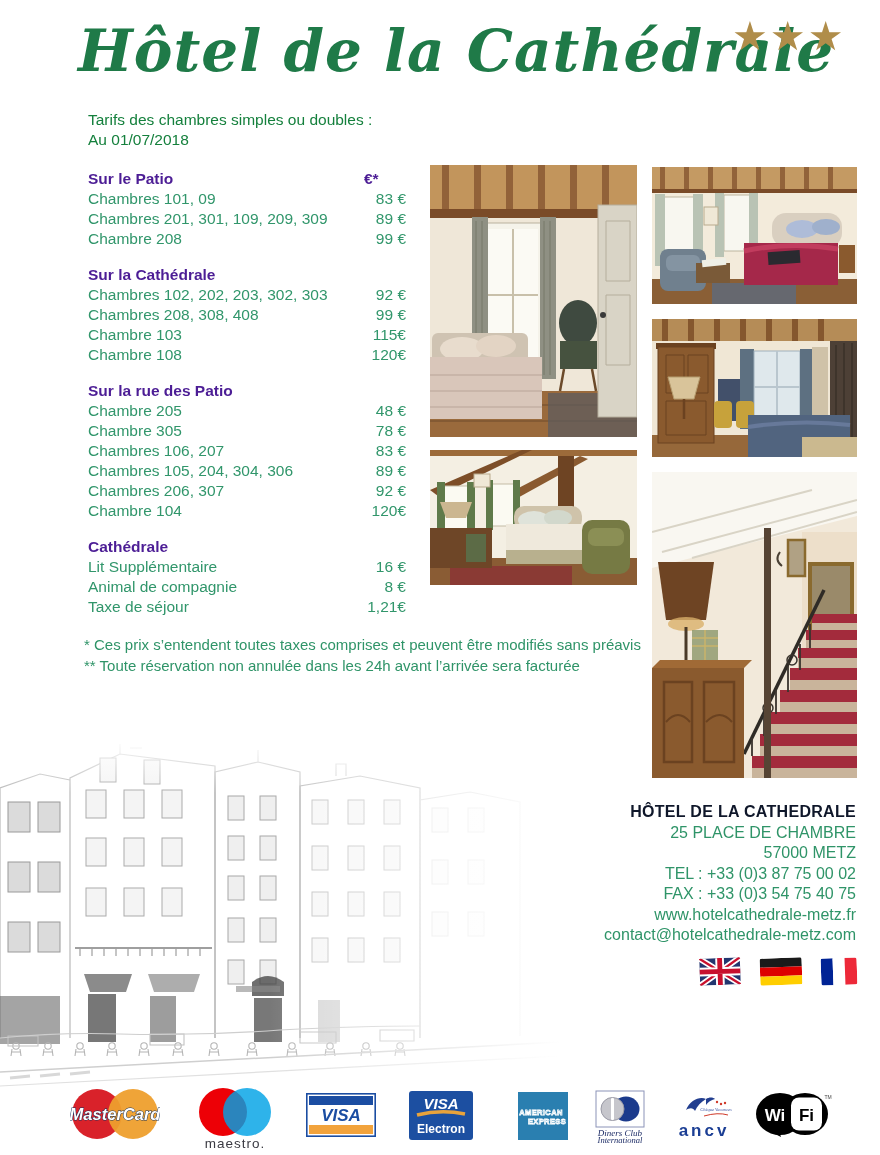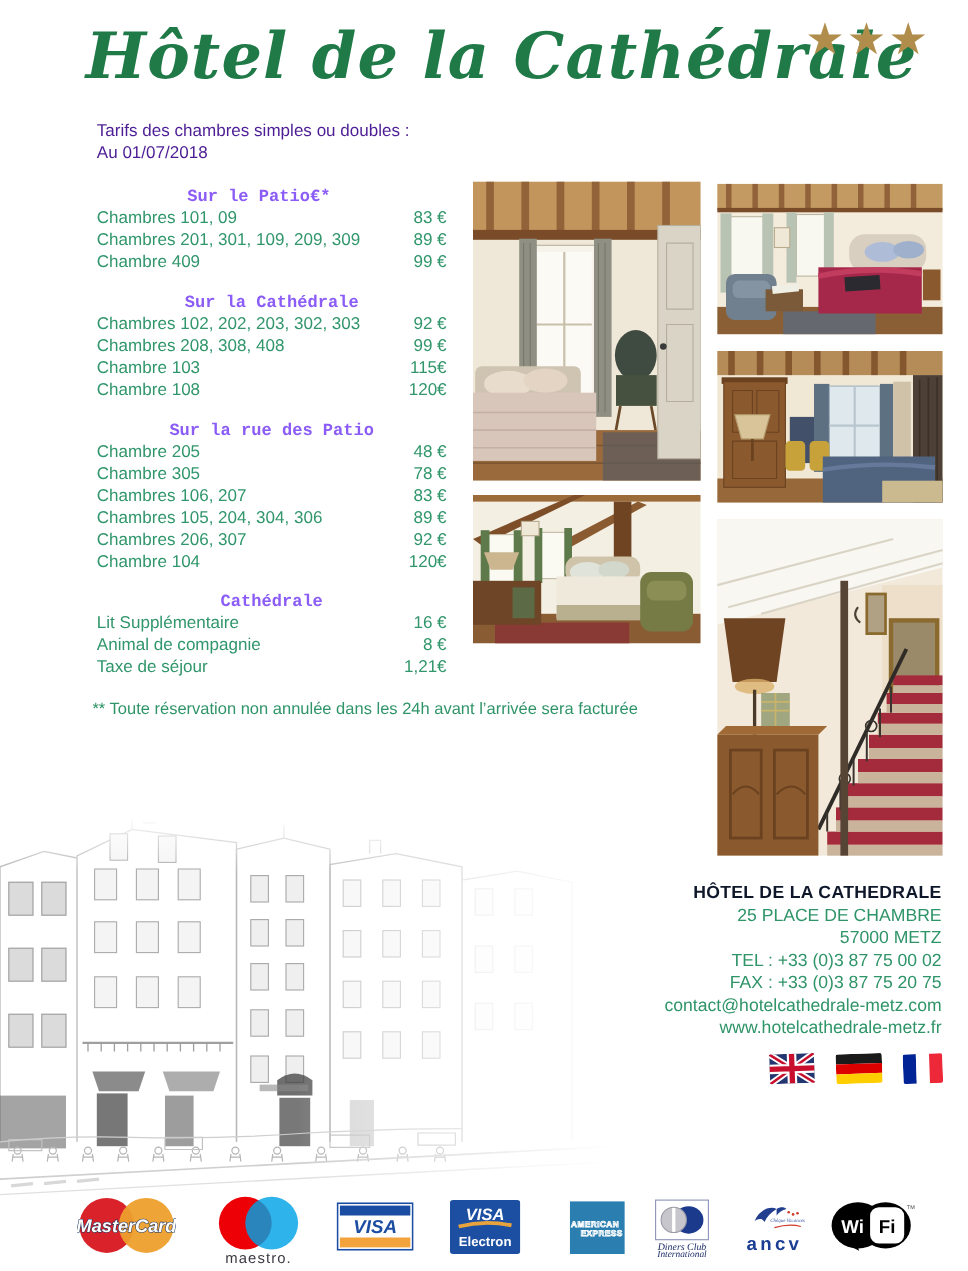--- a/index.html
+++ b/index.html
@@ -6,27 +6,27 @@
   .page{position:relative;width:880px;height:1155px;background:#fff;overflow:hidden;
         font-family:"Liberation Sans",sans-serif;}
 
   
   .title{position:absolute;left:78px;top:20px;font-family:"DejaVu Serif",serif;
          font-style:italic;font-weight:bold;font-size:58px;line-height:1.1;
          color:#1f7a48;white-space:nowrap;letter-spacing:1px;}
   .stars{position:absolute;left:732px;top:16px;font-size:40px;letter-spacing:2px;
          color:#b08d4a;line-height:1;}
 
-  .intro{position:absolute;left:88px;top:110px;font-size:15.5px;line-height:20px;color:#4c1d95;}
+  .intro{position:absolute;left:88px;top:110px;font-size:15.5px;line-height:20px;color:#15803d;}
 
   
   .tariffs{position:absolute;left:88px;top:169px;width:318px;font-size:15.5px;
            line-height:20px;color:#31966b;}
   .section{margin-bottom:16px;}
-  .sec-head{display:flex;justify-content:center;font-weight:bold;color:#8b5cf6;font-family:Liberation Mono, monospace;}
+  .sec-head{display:flex;justify-content:space-between;font-weight:bold;color:#4c1d95;}
   .price-head{width:42px;text-align:left;}
   .row{display:flex;justify-content:space-between;gap:38px;}
   .prc{white-space:pre;text-align:center;}
   .notes{position:absolute;left:84px;top:634px;width:600px;font-size:15px;
          line-height:21px;color:#2f9468;}
 
   
   .photo{position:absolute;display:block;}
   #p1{left:430px;top:165px;}
   #p2{left:652px;top:167px;}
@@ -78,21 +78,21 @@
       </div>
       <div class="row">
           <span>Chambres 101, 09</span>
           <span class="prc">83 €</span>
         </div>
       <div class="row">
           <span>Chambres 201, 301, 109, 209, 309</span>
           <span class="prc">89 €</span>
         </div>
       <div class="row">
-          <span>Chambre 409</span>
+          <span>Chambre 208</span>
           <span class="prc">99 €</span>
         </div>
     </div>
 
     <div class="section">
       <div class="sec-head">
           <span>Sur la Cathédrale</span>
         </div>
       <div class="row">
           <span>Chambres 102, 202, 203, 302, 303</span>
@@ -155,20 +155,21 @@
           <span class="prc">8 €</span>
         </div>
       <div class="row">
           <span>Taxe de séjour</span>
           <span class="prc">1,21€</span>
         </div>
     </div>
   </div>
 
   <div class="notes">
+    <div>* Ces prix s’entendent toutes taxes comprises et peuvent être modifiés sans préavis</div>
     <div>** Toute réservation non annulée dans les 24h avant l’arrivée sera facturée</div>
   </div>
 
   <svg id="p1" class="photo" width="207" height="272" viewBox="0 0 207 272">
     <rect width="207" height="272" fill="#efe7d8"></rect>
     <rect width="207" height="46" fill="#c2955c"></rect>
     <g fill="#8a5a33" opacity="0.85">
       <rect x="12" width="7" height="46"></rect>
         <rect x="44" width="7" height="46"></rect>
         <rect x="76" width="7" height="46"></rect>
@@ -467,23 +468,23 @@
 
     <rect x="270" width="290" height="360" fill="url(#fadeR)"></rect>
     <rect width="560" height="55" fill="url(#fadeT)"></rect>
   </svg>
 
   <div class="contact">
     <div class="name">HÔTEL DE LA CATHEDRALE</div>
     <div>25 PLACE DE CHAMBRE</div>
     <div>57000 METZ</div>
     <div>TEL : +33 (0)3 87 75 00 02</div>
-    <div>FAX : +33 (0)3 87 75 20 75</div>
+    <div>FAX : +33 (0)3 54 75 40 75</div>
+    <div>www.hotelcathedrale-metz.fr</div>
     <div>contact@hotelcathedrale-metz.com</div>
-    <div>www.hotelcathedrale-metz.fr</div>
   </div>
 
   <div class="flags">
     <svg class="flag" width="42" height="27" viewBox="0 0 42 28">
       <rect width="42" height="28" fill="#23366f"></rect>
       <path d="M0,0 L42,28 M42,0 L0,28" stroke="#fff" stroke-width="6"></path>
       <path d="M0,0 L42,28 M42,0 L0,28" stroke="#c8102e" stroke-width="2.4"></path>
       <path d="M21,0 V28 M0,14 H42" stroke="#fff" stroke-width="9"></path>
       <path d="M21,0 V28 M0,14 H42" stroke="#c8102e" stroke-width="5"></path>
     </svg>

